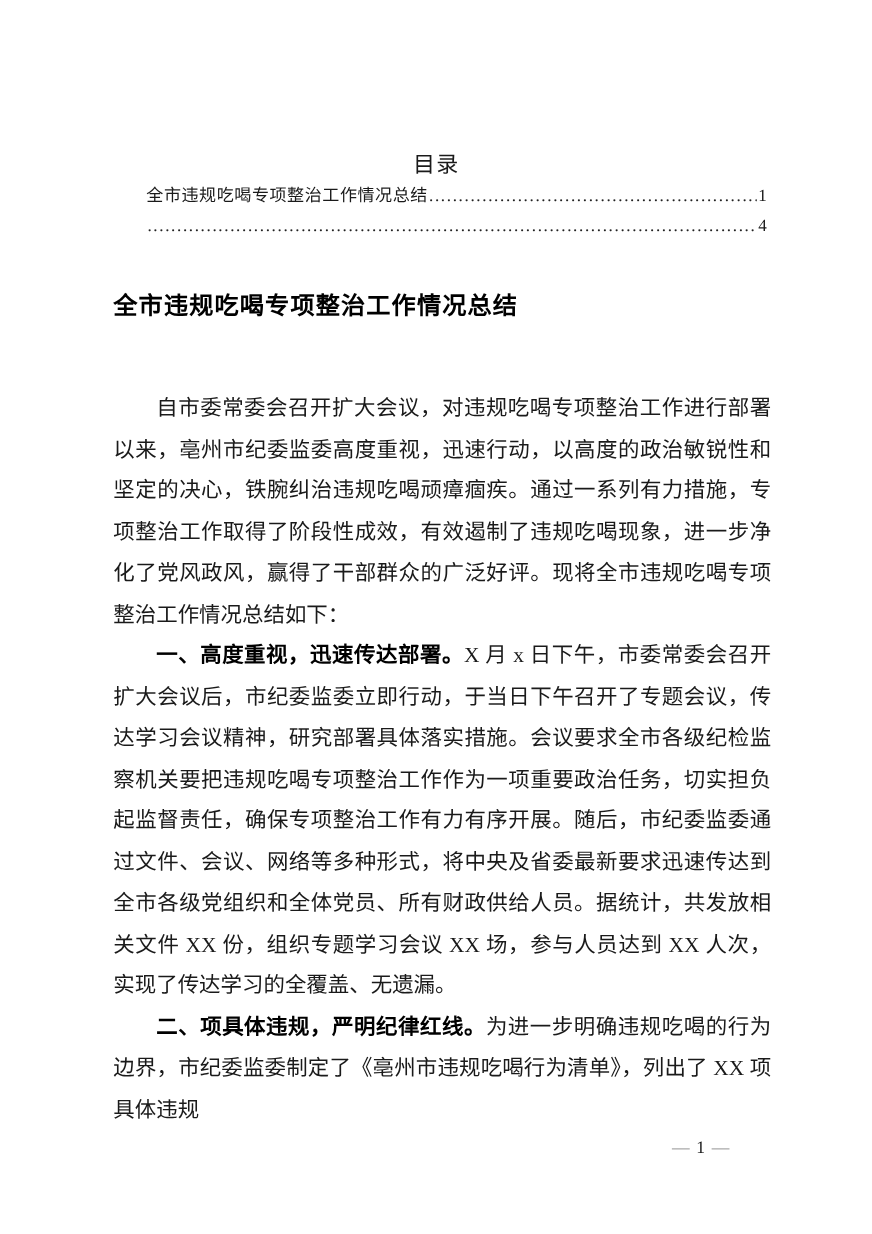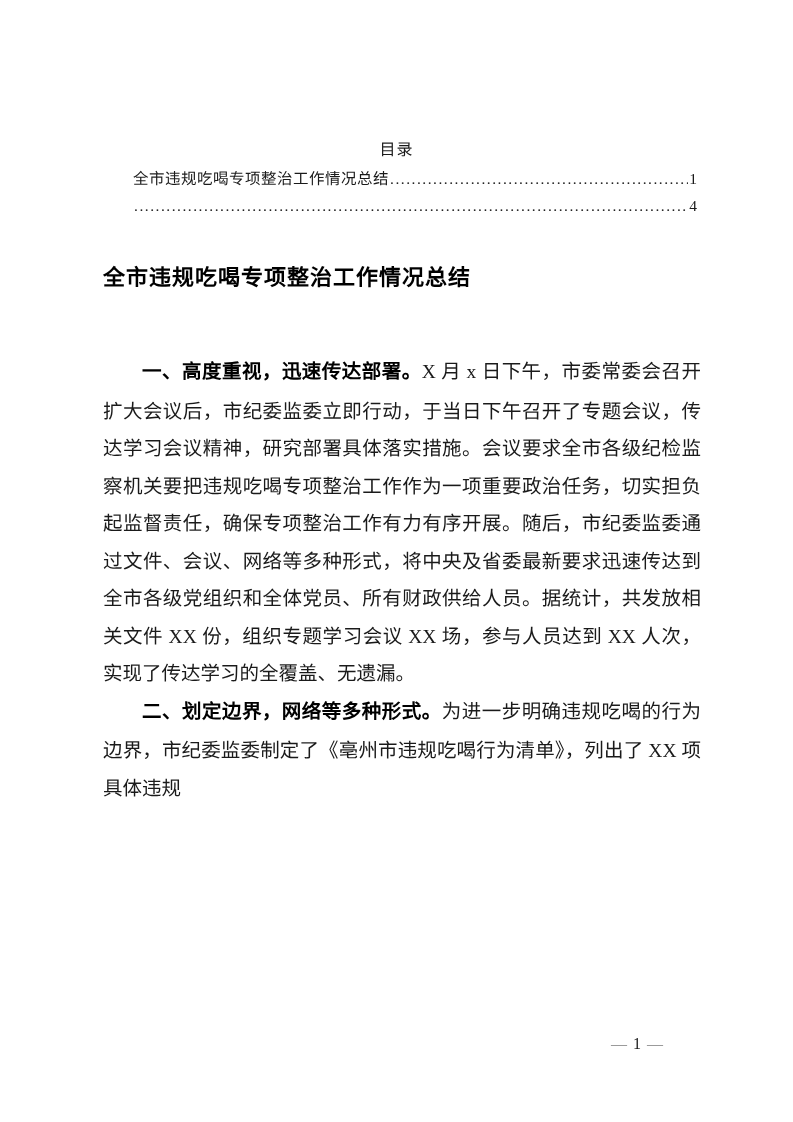--- a/index.html
+++ b/index.html
@@ -19,21 +19,21 @@
 
   
   .toc {
     position: absolute;
     top: 139px;
     left: 0;
     right: 0;
   }
   .toc-heading {
     text-align: center;
-    font-size: 16px;
+    font-size: 20px;
     line-height: 22px;
     color: #1a1a1a;
     letter-spacing: 1px;
   }
   .toc-entries {
     margin: 4px 96px 0 133px;
   }
   .toc-entry {
     display: flex;
     align-items: baseline;
@@ -81,21 +81,21 @@
     font-size: 19.5px;
     line-height: 37.5px;
     text-align: justify;
     color: #1a1a1a;
   }
   .doc-body p {
     margin: 0;
     text-indent: 2em;
   }
   .para-lead {
-    font-family: Liberation Mono, monospace;
+    font-family: Liberation Serif, serif;
     font-weight: 700;
     color: #000000;
   }
 
   
   .page-footer {
     position: absolute;
     top: 1034px;
     right: 124px;
     font-size: 16px;
@@ -124,21 +124,22 @@
       <div class="toc-entry">
         <span class="toc-dots">........................................................................................................................................................................................................</span>
         <span class="toc-entry-page">4</span>
       </div>
     </div>
   </section>
 
   <h1 class="doc-title">全市违规吃喝专项整治工作情况总结</h1>
 
   <div class="doc-body">
+    <p><span class="para-lead"></span><span>自市委常委会召开扩大会议，对违规吃喝专项整治工作进行部署以来，亳州市纪委监委高度重视，迅速行动，以高度的政治敏锐性和坚定的决心，铁腕纠治违规吃喝顽瘴痼疾。通过一系列有力措施，专项整治工作取得了阶段性成效，有效遏制了违规吃喝现象，进一步净化了党风政风，赢得了干部群众的广泛好评。现将全市违规吃喝专项整治工作情况总结如下：</span></p>
     <p><span class="para-lead">一、高度重视，迅速传达部署。</span><span>X 月 x 日下午，市委常委会召开扩大会议后，市纪委监委立即行动，于当日下午召开了专题会议，传达学习会议精神，研究部署具体落实措施。会议要求全市各级纪检监察机关要把违规吃喝专项整治工作作为一项重要政治任务，切实担负起监督责任，确保专项整治工作有力有序开展。随后，市纪委监委通过文件、会议、网络等多种形式，将中央及省委最新要求迅速传达到全市各级党组织和全体党员、所有财政供给人员。据统计，共发放相关文件 XX 份，组织专题学习会议 XX 场，参与人员达到 XX 人次，实现了传达学习的全覆盖、无遗漏。</span></p>
-    <p><span class="para-lead">二、划定边界，网络等多种形式。</span><span>为进一步明确违规吃喝的行为边界，市纪委监委制定了《亳州市违规吃喝行为清单》，列出了 XX 项具体违规</span></p>
+    <p><span class="para-lead">二、项具体违规，严明纪律红线。</span><span>为进一步明确违规吃喝的行为边界，市纪委监委制定了《亳州市违规吃喝行为清单》，列出了 XX 项具体违规</span></p>
   </div>
 
   <div class="page-footer">
     <span class="dash">—</span><span>1</span><span class="dash">—</span>
   </div>
 
 </div>
 
 </body></html>

